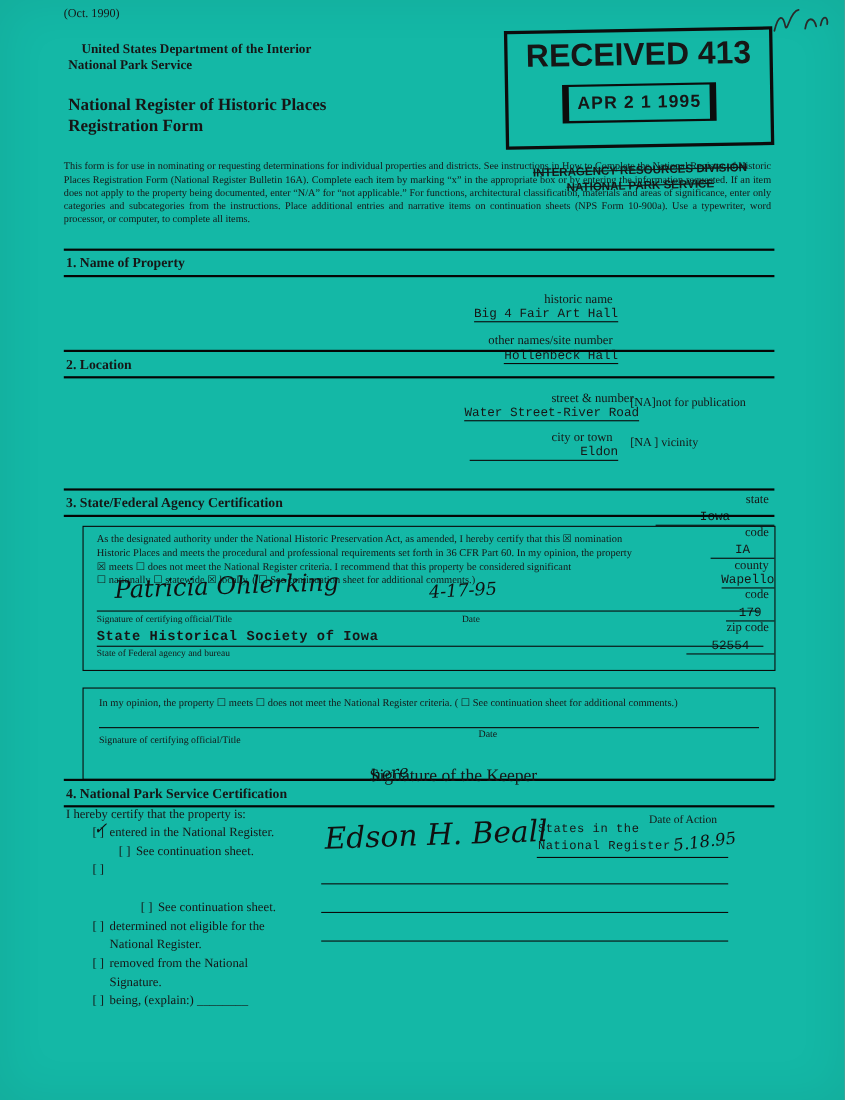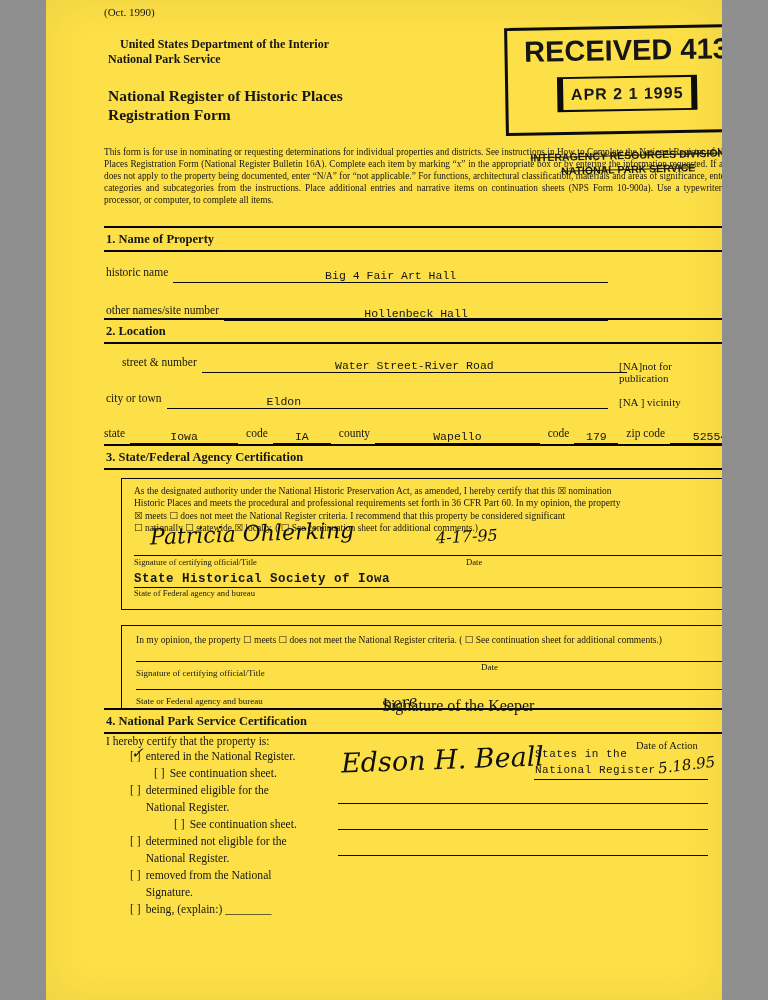--- a/index.html
+++ b/index.html
@@ -1,35 +1,35 @@
 <!DOCTYPE html>
 <html><head>
 <meta charset="utf-8">
 <style>
   * { margin:0; padding:0; box-sizing:border-box; }
   html,body { background:#8f8f8f; }
   .page {
-    position:relative; width:676px; height:1000px; margin:0 auto;
-    background:#fde047; color:#161616; overflow:hidden;
+    position:relative; width:768px; height:1000px; margin:0 auto;
+    background:#14b8a6; color:#161616; overflow:hidden;
     font-family:"Liberation Serif","DejaVu Serif",serif;
     box-shadow: inset 0 0 45px rgba(0,0,0,0.07);
     text-decoration: underline;
   }
   .abs { position:absolute; }
   .b { font-weight:bold; }
   .sans { font-family:"Liberation Sans","DejaVu Sans",sans-serif; }
   .mono { font-family:"Liberation Mono","DejaVu Sans Mono",monospace; }
   .script { font-family:"DejaVu Serif",serif; font-style:italic; color:#101010; }
   .strike { text-decoration:line-through; }
   .sec-head {
     position:absolute; left:58px; width:646px;
     border-top:2.6px solid #050505; border-bottom:2.6px solid #050505;
     font-weight:bold; font-size:12.5px; padding:4px 2px 3px;
   }
-  .frow { position:absolute; display:flex; align-items:flex-start; font-size:11.5px; }
+  .frow { position:absolute; display:flex; align-items:flex-end; font-size:11.5px;flex-direction:column; }
   .flabel { white-space:nowrap; padding:0 5px 1px 0; }
   .flabel.mid { padding:0 5px 1px 8px; }
   .fline {
     border-bottom:1.3px solid #0a0a0a; height:17px;
     display:flex; align-items:flex-end; justify-content:center;
   }
   .fline .mono { font-size:11.5px; white-space:nowrap; }
   .grow { flex:1; }
   .cert-line { font-size:9.5px; line-height:12.4px; font-family:"Liberation Serif","DejaVu Sans",serif; }
   .small-label { font-size:8.6px; }
@@ -94,21 +94,21 @@
   <div class="abs" style="left:573px;top:360px;font-size:11px">[NA]not for publication</div>
 
   <div class="frow" style="left:60px;top:392px;width:502px">
     <span class="flabel">city or town</span>
     <span class="fline grow" style="justify-content:flex-start;padding-left:100px">
         <span class="mono">Eldon</span>
       </span>
   </div>
   <div class="abs" style="left:573px;top:396px;font-size:11px">[NA ] vicinity</div>
 
-  <div class="frow" style="left:58px;top:427px;width:646px">
+  <div class="frow" style="left:58px;top:448px;width:646px">
     <span class="flabel">state</span>
     <span class="fline" style="width:108px">
         <span class="mono">Iowa</span>
       </span>
     <span class="flabel mid">code</span>
     <span class="fline" style="width:58px">
         <span class="mono">IA</span>
       </span>
     <span class="flabel mid">county</span>
     <span class="fline grow">
@@ -143,45 +143,40 @@
     <div class="small-label">State of Federal agency and bureau</div>
   </div>
 
   <div class="abs" style="left:75px;top:625px;width:630px;height:84px;border:1.5px solid #0a0a0a;padding:8px 14px 0">
     <div class="cert-line" style="width:585px">In my opinion, the property ☐ meets ☐ does not meet the National Register criteria. ( ☐ See continuation sheet for additional comments.)</div>
     <div style="position:relative;margin-top:15px">
       <div style="border-top:1.2px solid #0a0a0a"></div>
       <span style="font-size:9px">Signature of certifying official/Title</span>
       <span style="position:absolute;left:345px;top:1px;font-size:9px">Date</span>
     </div>
-    <div style="position:relative;margin-top:9px">
-      <div style="border-top:1.2px solid #0a0a0a"></div>
-      <span style="font-size:9px">State or Federal agency and bureau</span>
-    </div>
   </div>
 
   <div class="sec-head" style="top:708px">4. National Park Service Certification</div>
   <span class="script abs" style="left:337px;top:694px;font-size:15px;transform:rotate(-8deg);z-index:3">here</span>
 
   <div class="abs" style="left:60px;top:735px;font-size:11.5px">I hereby certify that the property is:</div>
 
   <div class="s4item" style="left:84px;top:749px">
     <span class="box">[ ]</span>
     <span class="s4mark script">✓</span>
     <span class="lbl" style="width:240px">entered in the National Register.</span>
   </div>
   <div class="s4item" style="left:108px;top:766px">
     <span class="box">[ ]</span>
     <span class="s4mark script"></span>
     <span class="lbl" style="width:220px">See continuation sheet.</span>
   </div>
   <div class="s4item" style="left:84px;top:783px">
     <span class="box">[ ]</span>
     <span class="s4mark script"></span>
-    <span class="lbl" style="width:138px">determined eligible for the National Register.</span>
   </div>
   <div class="s4item" style="left:128px;top:817px">
     <span class="box">[ ]</span>
     <span class="s4mark script"></span>
     <span class="lbl" style="width:220px">See continuation sheet.</span>
   </div>
   <div class="s4item" style="left:84px;top:834px">
     <span class="box">[ ]</span>
     <span class="s4mark script"></span>
     <span class="lbl" style="width:158px">determined not eligible for the National Register.</span>

